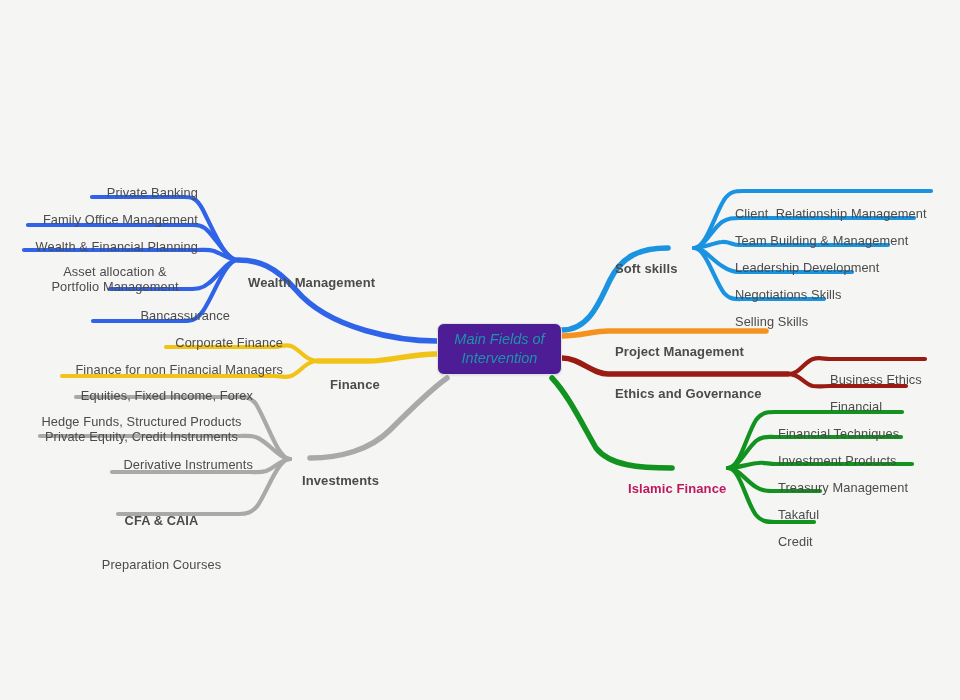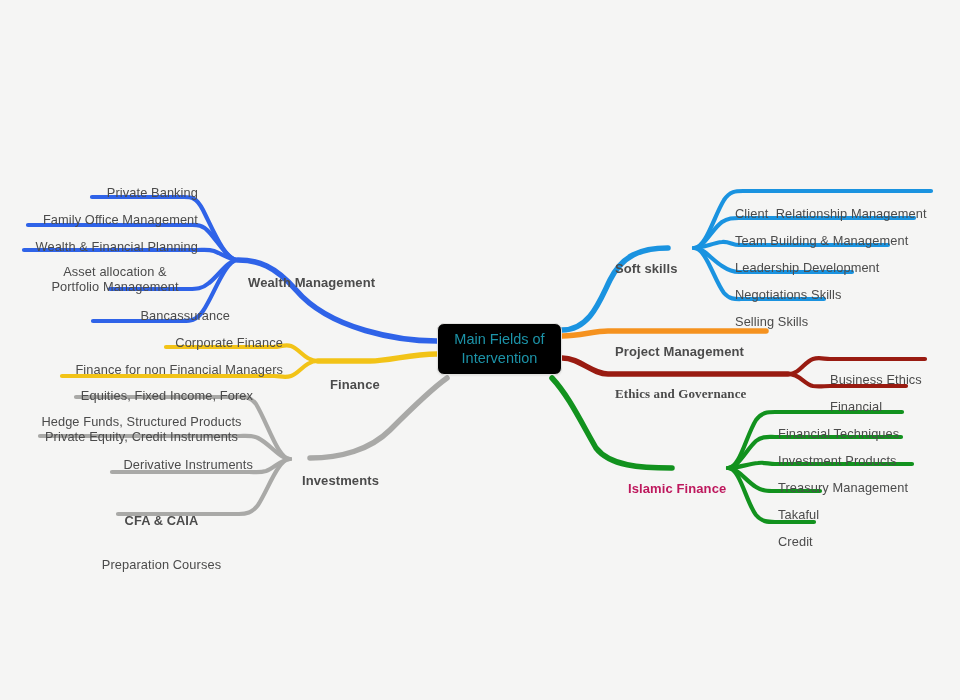--- a/index.html
+++ b/index.html
@@ -133,21 +133,21 @@
     <g>
       <path d="M552,378 C568,395 580,420 596,448 C610,466 640,468 672,468" fill="none" stroke="#12921e" stroke-width="5.5" stroke-linecap="round"></path>
       <path d="M728,468 C740,468 746,436 756,420 C762,412 768,412 775,412 L902,412" fill="none" stroke="#12921e" stroke-width="4.2" stroke-linecap="round"></path>
       <path d="M728,468 C738,468 746,450 756,441 C762,436 768,437 775,437 L901,437" fill="none" stroke="#12921e" stroke-width="4.2" stroke-linecap="round"></path>
       <path d="M728,468 C738,468 748,464 758,463 C764,462 769,464 775,464 L912,464" fill="none" stroke="#12921e" stroke-width="4.2" stroke-linecap="round"></path>
       <path d="M728,468 C738,468 746,481 756,487 C762,491 768,491 775,491 L820,491" fill="none" stroke="#12921e" stroke-width="4.2" stroke-linecap="round"></path>
       <path d="M728,468 C740,468 746,502 756,515 C762,522 768,522 775,522 L814,522" fill="none" stroke="#12921e" stroke-width="4.2" stroke-linecap="round"></path>
     </g>
   </svg>
 
-  <div id="central-node" style="background: #000000; border-color: rgb(226, 226, 224);">
+  <div id="central-node" style="background: #4c1d95; border-color: rgb(226, 226, 224); font-style: italic;">
     <div id="central-node-text" style="color: rgb(28, 147, 168);">Main Fields of
 Intervention</div>
   </div>
 
   <div class="node-label branch-label align-left" style="left: 248px; top: 247px; color: rgb(75, 75, 75);">Wealth Management</div>
 
   <div class="node-label leaf-label align-right" style="left: 0px; top: 186px; width: 198px; color: rgb(75, 75, 75);">Private Banking</div>
   <div class="node-label leaf-label align-right" style="left: 0px; top: 213px; width: 198px; color: rgb(75, 75, 75);">Family Office Management</div>
   <div class="node-label leaf-label align-right" style="left: 0px; top: 240px; width: 198px; color: rgb(75, 75, 75);">Wealth &amp; Financial Planning</div>
   <div class="node-label leaf-label two-line" style="left: 20px; top: 265px; width: 190px; color: rgb(75, 75, 75);">Asset allocation &amp;
@@ -173,21 +173,21 @@
   <div class="node-label branch-label align-left" style="left: 615px; top: 233px; color: rgb(75, 75, 75);">Soft skills</div>
 
   <div class="node-label leaf-label align-left" style="left: 735px; top: 179px; color: rgb(75, 75, 75);">Client  Relationship Management</div>
   <div class="node-label leaf-label align-left" style="left: 735px; top: 206px; color: rgb(75, 75, 75);">Team Building &amp; Management</div>
   <div class="node-label leaf-label align-left" style="left: 735px; top: 233px; color: rgb(75, 75, 75);">Leadership Development</div>
   <div class="node-label leaf-label align-left" style="left: 735px; top: 260px; color: rgb(75, 75, 75);">Negotiations Skills</div>
   <div class="node-label leaf-label align-left" style="left: 735px; top: 287px; color: rgb(75, 75, 75);">Selling Skills</div>
 
   <div class="node-label branch-label align-left" style="left: 615px; top: 316px; color: rgb(75, 75, 75);">Project Management</div>
 
-  <div class="node-label branch-label align-left" style="left: 615px; top: 358px; color: rgb(75, 75, 75); font-family: Liberation Serif, serif;">Ethics and Governance</div>
+  <div class="node-label branch-label align-left" style="left: 615px; top: 358px; color: rgb(75, 75, 75);">Ethics and Governance</div>
 
   <div class="node-label leaf-label align-left" style="left: 830px; top: 345px; color: rgb(75, 75, 75);">Business Ethics</div>
   <div class="node-label leaf-label align-left" style="left: 830px; top: 372px; color: rgb(75, 75, 75);">Financial</div>
 
   <div class="node-label branch-label align-left" style="left: 628px; top: 453px; color: #be185d;">Islamic Finance</div>
 
   <div class="node-label leaf-label align-left" style="left: 778px; top: 399px; color: rgb(75, 75, 75); text-align: center;">Financial Techniques</div>
   <div class="node-label leaf-label align-left" style="left: 778px; top: 426px; color: rgb(75, 75, 75);">Investment Products</div>
   <div class="node-label leaf-label align-left" style="left: 778px; top: 453px; color: rgb(75, 75, 75);">Treasury Management</div>
   <div class="node-label leaf-label align-left" style="left: 778px; top: 480px; color: rgb(75, 75, 75);">Takaful</div>

